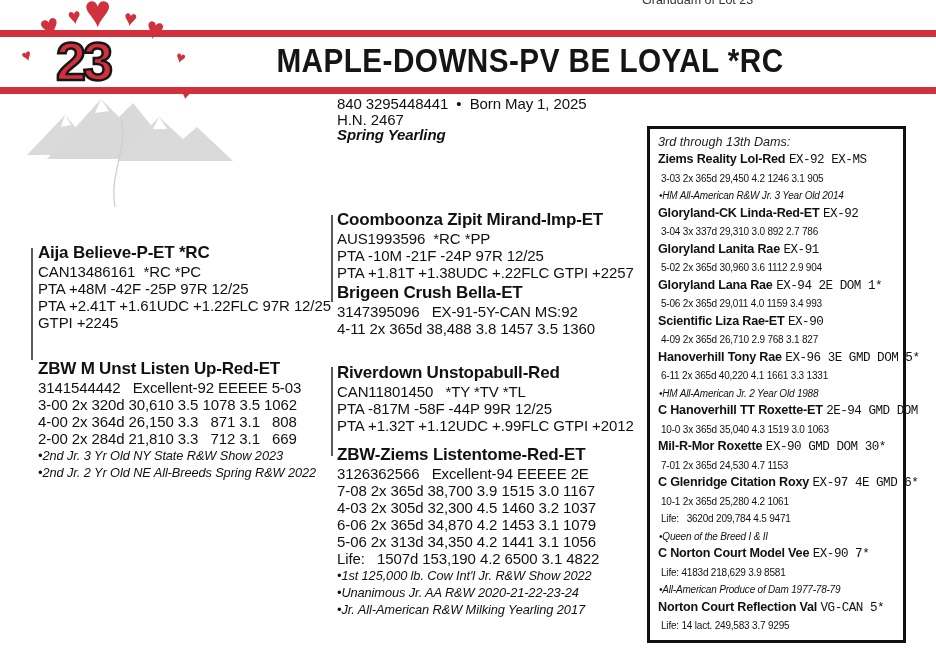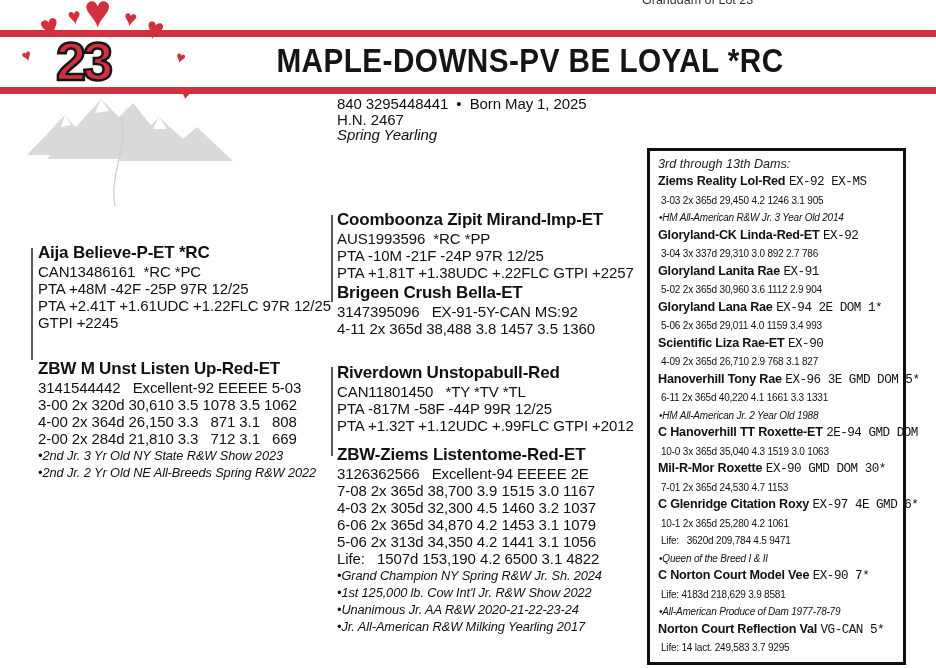--- a/index.html
+++ b/index.html
@@ -26,35 +26,35 @@
 
   
   #mountain-logo{position:absolute;left:25px;top:97px;}
 
   
   .ped-name{font-size:17px;font-weight:bold;letter-spacing:-.2px;line-height:18px;margin-bottom:1px;white-space:nowrap;}
   .ln{font-size:15px;line-height:17px;white-space:pre;letter-spacing:-.1px;}
   .bullet{font-style:italic;font-size:12.8px;white-space:nowrap;}
   #mid-top{position:absolute;left:337px;top:96px;width:300px;}
   #mid-top .ln{line-height:15.5px;}
-  #mid-top .class-line{font-style:italic;font-weight:normal;}
+  #mid-top .class-line{font-style:italic;font-weight:bold;}
   #left-col{position:absolute;left:38px;top:244px;width:295px;}
   #mid-col{position:absolute;left:337px;top:211px;width:300px;}
   #left-col .ped-block:nth-child(2){margin-top:29px;}
   #mid-col .ped-block:nth-child(2){margin-top:3px;}
   #mid-col .ped-block:nth-child(3){margin-top:27px;}
   #mid-col .ped-block:nth-child(4){margin-top:12px;}
 
   .bracket{position:absolute;width:1.5px;background:#5a5a5a;}
   #bracket-left{left:31px;top:248px;height:112px;}
   #bracket-mid-1{left:331px;top:215px;height:87px;}
   #bracket-mid-2{left:331px;top:367px;height:89px;}
 
   
-  #dams-box{position:absolute;left:647px;top:148px;width:259px;height:517px;
+  #dams-box{position:absolute;left:647px;top:126px;width:259px;height:517px;
             border:3px solid #101010;box-sizing:border-box;padding:5px 6px 4px 8px;background:#fff;}
   #dams-heading{font-style:italic;font-size:12.6px;line-height:17px;color:#222;}
   .dam-nameline{font-size:12.6px;line-height:17.5px;white-space:nowrap;}
   .dam-name{font-weight:bold;letter-spacing:-.2px;}
   .dam-suffix{letter-spacing:-.5px;font-family:Liberation Mono, monospace;}
   .dam-ln{font-size:10px;line-height:17.5px;white-space:pre;padding-left:3px;letter-spacing:-.2px;}
   .dam-bullet{font-style:italic;padding-left:1px;white-space:nowrap;}
 </style>
 </head>
 <body>
@@ -136,21 +136,20 @@
         <div class="ln">PTA +1.32T +1.12UDC +.99FLC GTPI +2012</div>
       </div>
       <div class="ped-block">
         <div class="ped-name">ZBW-Ziems Listentome-Red-ET</div>
         <div class="ln">3126362566   Excellent-94 EEEEE 2E</div>
         <div class="ln">7-08 2x 365d 38,700 3.9 1515 3.0 1167</div>
         <div class="ln">4-03 2x 305d 32,300 4.5 1460 3.2 1037</div>
         <div class="ln">6-06 2x 365d 34,870 4.2 1453 3.1 1079</div>
         <div class="ln">5-06 2x 313d 34,350 4.2 1441 3.1 1056</div>
         <div class="ln">Life:   1507d 153,190 4.2 6500 3.1 4822</div>
-        <div class="ln bullet">•Grand Champion NY Spring R&amp;W Jr. Sh. 2024</div>
         <div class="ln bullet">•1st 125,000 lb. Cow Int'l Jr. R&amp;W Show 2022</div>
         <div class="ln bullet">•Unanimous Jr. AA R&amp;W 2020-21-22-23-24</div>
         <div class="ln bullet">•Jr. All-American R&amp;W Milking Yearling 2017</div>
       </div>
     </div>
 
   <div id="dams-box">
     <div id="dams-heading">3rd through 13th Dams:</div>
     <div id="dams-list">
         <div class="dam-entry">

